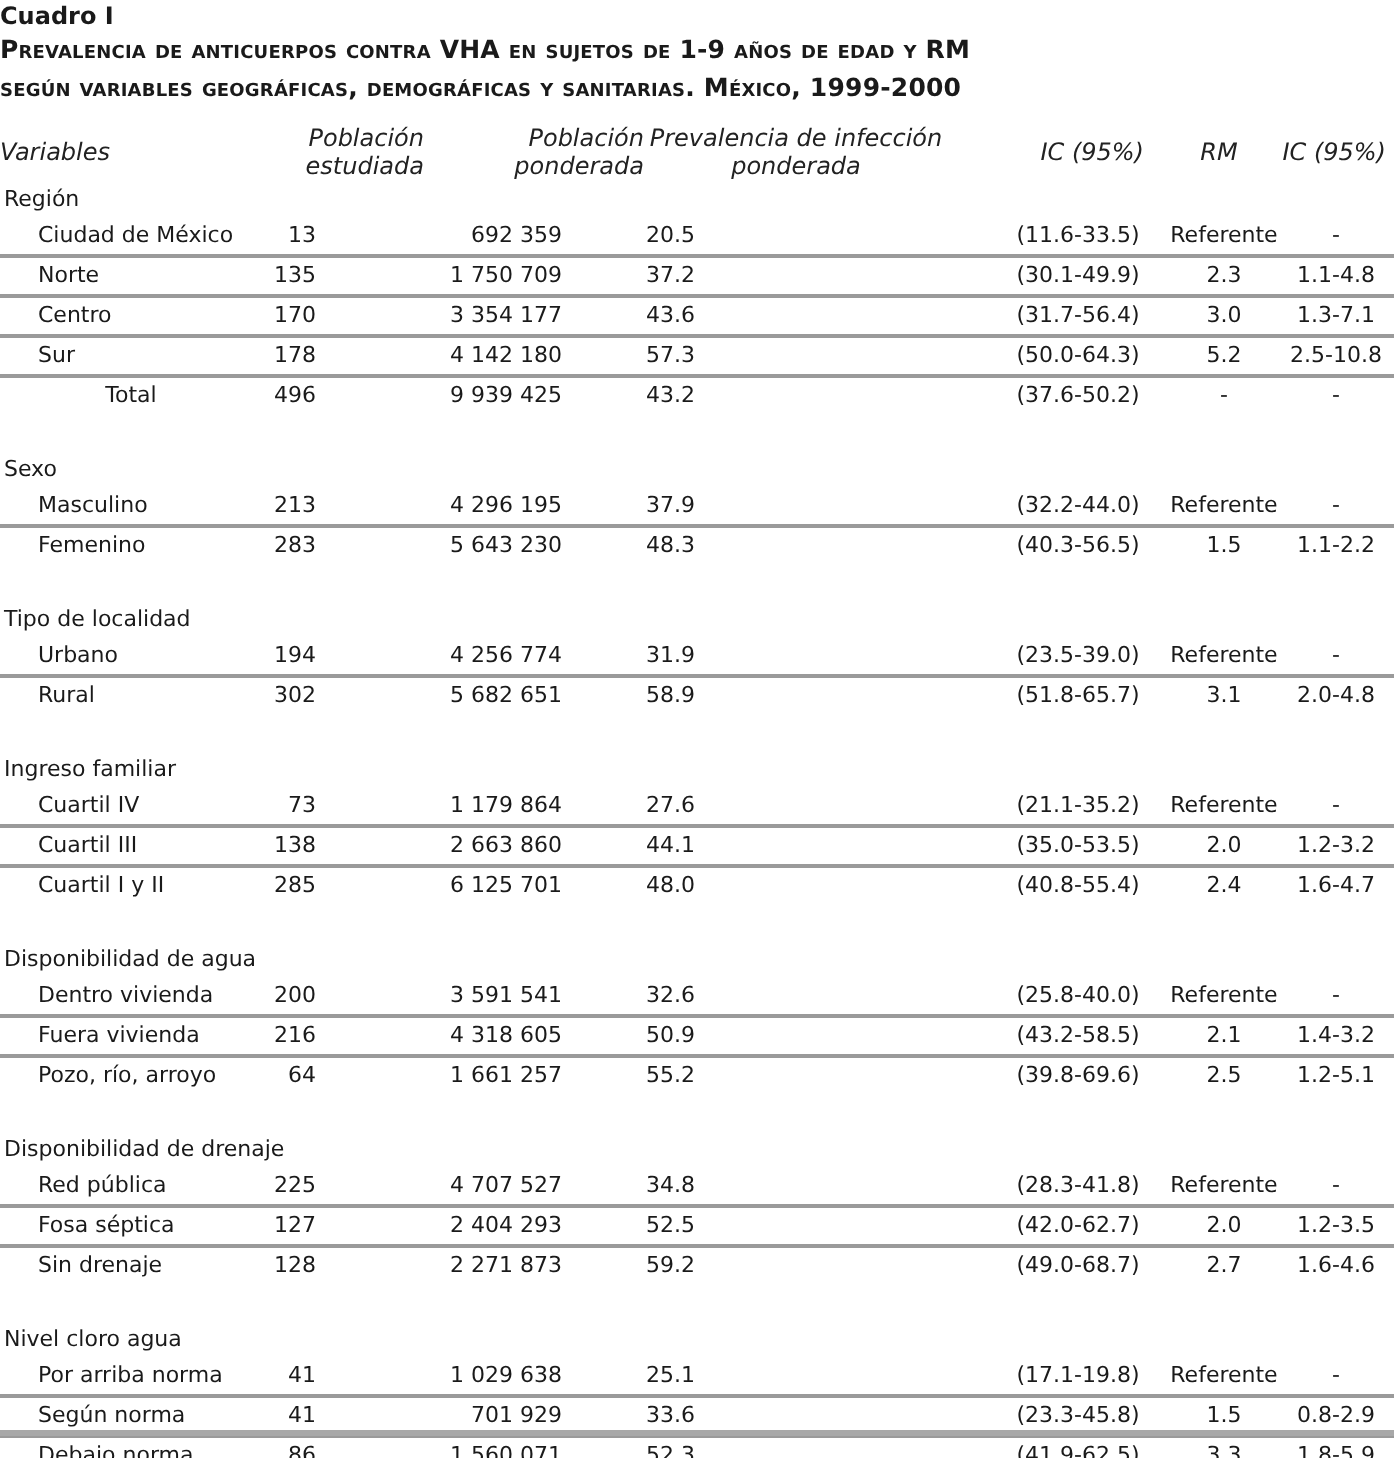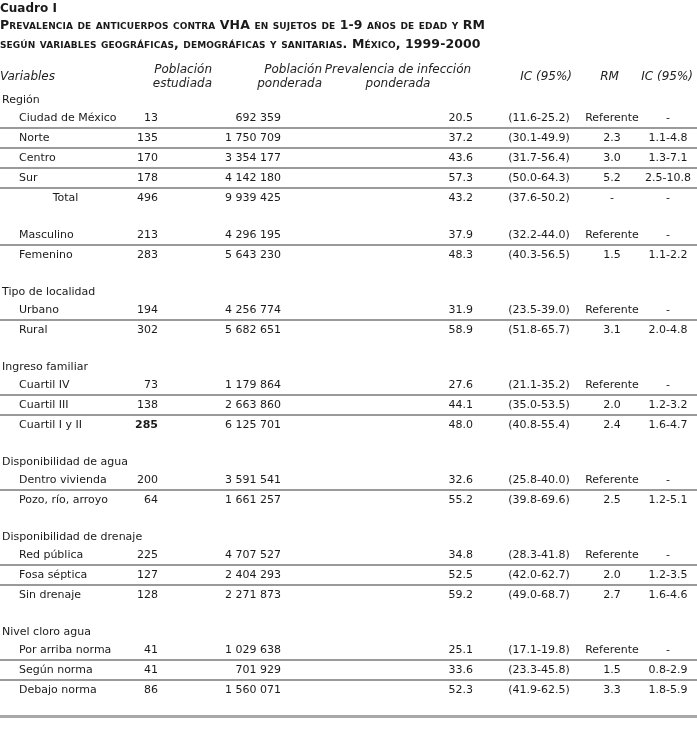--- a/index.html
+++ b/index.html
@@ -18,21 +18,21 @@
   table.hdr { top: 62px; }
   table.body { top: 91px; }
   th {
     font-weight: normal; font-style: italic; font-size: 12px; height: 18px;
     padding: 0; color: #222;
   }
   td { font-size: 11px; padding: 0; height: 18px; line-height: 18px; white-space: nowrap; }
   .c-var { text-align: left; }
   .c-n { text-align: right; padding-right: 0; }
   .c-pond { text-align: right; }
-  .c-prev { text-align: right; }
+  .c-prev { text-align: left; }
   .c-ic { text-align: center; }
   .c-rm { text-align: center; }
   .c-ic2 { text-align: center; }
   tr.group td { padding-top: 0; }
   tr.group td.c-var { padding-left: 2px; }
   tr.row td.c-var { padding-left: 19px; }
   tr.row td { border-top: 2px solid #9a9a9a; }
   tr.row.first td { border-top: none; }
   tr.spacer td { height: 19px; border: none; }
   .bottom-rule { position: absolute; left: 0; top: 715px; width: 697px; height: 3px; background: #a8a8a8; }
@@ -81,21 +81,21 @@
   </colgroup>
   <tbody id="tbody">
       <tr class="group">
         <td class="c-var" colspan="7">Región</td>
       </tr>
       <tr class="row first">
         <td class="c-var">Ciudad de México</td>
         <td class="c-n" style="padding-right: 20px;">13</td>
         <td class="c-pond" style="padding-right: 42px;">692 359</td>
         <td class="c-prev">20.5</td>
-        <td class="c-ic" style="padding-left: 20px;">(11.6-25.2)</td>
+        <td class="c-ic" style="padding-left: 20px;">(11.6-33.5)</td>
         <td class="c-rm">Referente</td>
         <td class="c-ic2">-</td>
       </tr>
       <tr class="row">
         <td class="c-var" style="border-top: 2px solid rgb(154, 154, 154);">Norte</td>
         <td class="c-n" style="padding-right: 20px;">135</td>
         <td class="c-pond" style="padding-right: 42px;">1 750 709</td>
         <td class="c-prev">37.2</td>
         <td class="c-ic" style="padding-left: 20px;">(30.1-49.9)</td>
         <td class="c-rm">2.3</td>
@@ -124,20 +124,23 @@
         <td class="c-n" style="padding-right: 20px;">496</td>
         <td class="c-pond" style="padding-right: 42px;">9 939 425</td>
         <td class="c-prev">43.2</td>
         <td class="c-ic" style="padding-left: 20px;">(37.6-50.2)</td>
         <td class="c-rm">-</td>
         <td class="c-ic2">-</td>
       </tr>
       <tr class="spacer">
         <td colspan="7"></td>
       </tr>
+      <tr class="group">
+        <td class="c-var" colspan="7">Sexo</td>
+      </tr>
       <tr class="row first">
         <td class="c-var">Masculino</td>
         <td class="c-n" style="padding-right: 20px;">213</td>
         <td class="c-pond" style="padding-right: 42px;">4 296 195</td>
         <td class="c-prev">37.9</td>
         <td class="c-ic" style="padding-left: 20px;">(32.2-44.0)</td>
         <td class="c-rm">Referente</td>
         <td class="c-ic2">-</td>
       </tr>
       <tr class="row">
@@ -192,41 +195,50 @@
         <td class="c-var" style="border-top: 2px solid rgb(154, 154, 154);">Cuartil III</td>
         <td class="c-n" style="padding-right: 20px;">138</td>
         <td class="c-pond" style="padding-right: 42px; margin-top: 47px;">2 663 860</td>
         <td class="c-prev">44.1</td>
         <td class="c-ic" style="padding-left: 20px;">(35.0-53.5)</td>
         <td class="c-rm">2.0</td>
         <td class="c-ic2">1.2-3.2</td>
       </tr>
       <tr class="row">
         <td class="c-var" style="border-top: 2px solid rgb(154, 154, 154);">Cuartil I y II</td>
-        <td class="c-n" style="padding-right: 20px; font-weight: bold;">285</td>
+        <td class="c-n" style="padding-right: 20px;">285</td>
         <td class="c-pond" style="padding-right: 42px;">6 125 701</td>
         <td class="c-prev">48.0</td>
         <td class="c-ic" style="padding-left: 20px;">(40.8-55.4)</td>
         <td class="c-rm">2.4</td>
         <td class="c-ic2">1.6-4.7</td>
       </tr>
       <tr class="spacer">
         <td colspan="7"></td>
       </tr>
       <tr class="group">
         <td class="c-var" colspan="7">Disponibilidad de agua</td>
       </tr>
       <tr class="row first">
         <td class="c-var">Dentro vivienda</td>
         <td class="c-n" style="padding-right: 20px;">200</td>
         <td class="c-pond" style="padding-right: 42px;">3 591 541</td>
         <td class="c-prev">32.6</td>
         <td class="c-ic" style="padding-left: 20px;">(25.8-40.0)</td>
         <td class="c-rm">Referente</td>
         <td class="c-ic2">-</td>
+      </tr>
+      <tr class="row">
+        <td class="c-var" style="border-top: 2px solid rgb(154, 154, 154);">Fuera vivienda</td>
+        <td class="c-n" style="padding-right: 20px;">216</td>
+        <td class="c-pond" style="padding-right: 42px;">4 318 605</td>
+        <td class="c-prev">50.9</td>
+        <td class="c-ic" style="padding-left: 20px;">(43.2-58.5)</td>
+        <td class="c-rm">2.1</td>
+        <td class="c-ic2">1.4-3.2</td>
       </tr>
       <tr class="row">
         <td class="c-var" style="border-top: 2px solid rgb(154, 154, 154);">Pozo, río, arroyo</td>
         <td class="c-n" style="padding-right: 20px;">64</td>
         <td class="c-pond" style="padding-right: 42px;">1 661 257</td>
         <td class="c-prev">55.2</td>
         <td class="c-ic" style="padding-left: 20px;">(39.8-69.6)</td>
         <td class="c-rm">2.5</td>
         <td class="c-ic2">1.2-5.1</td>
       </tr>

